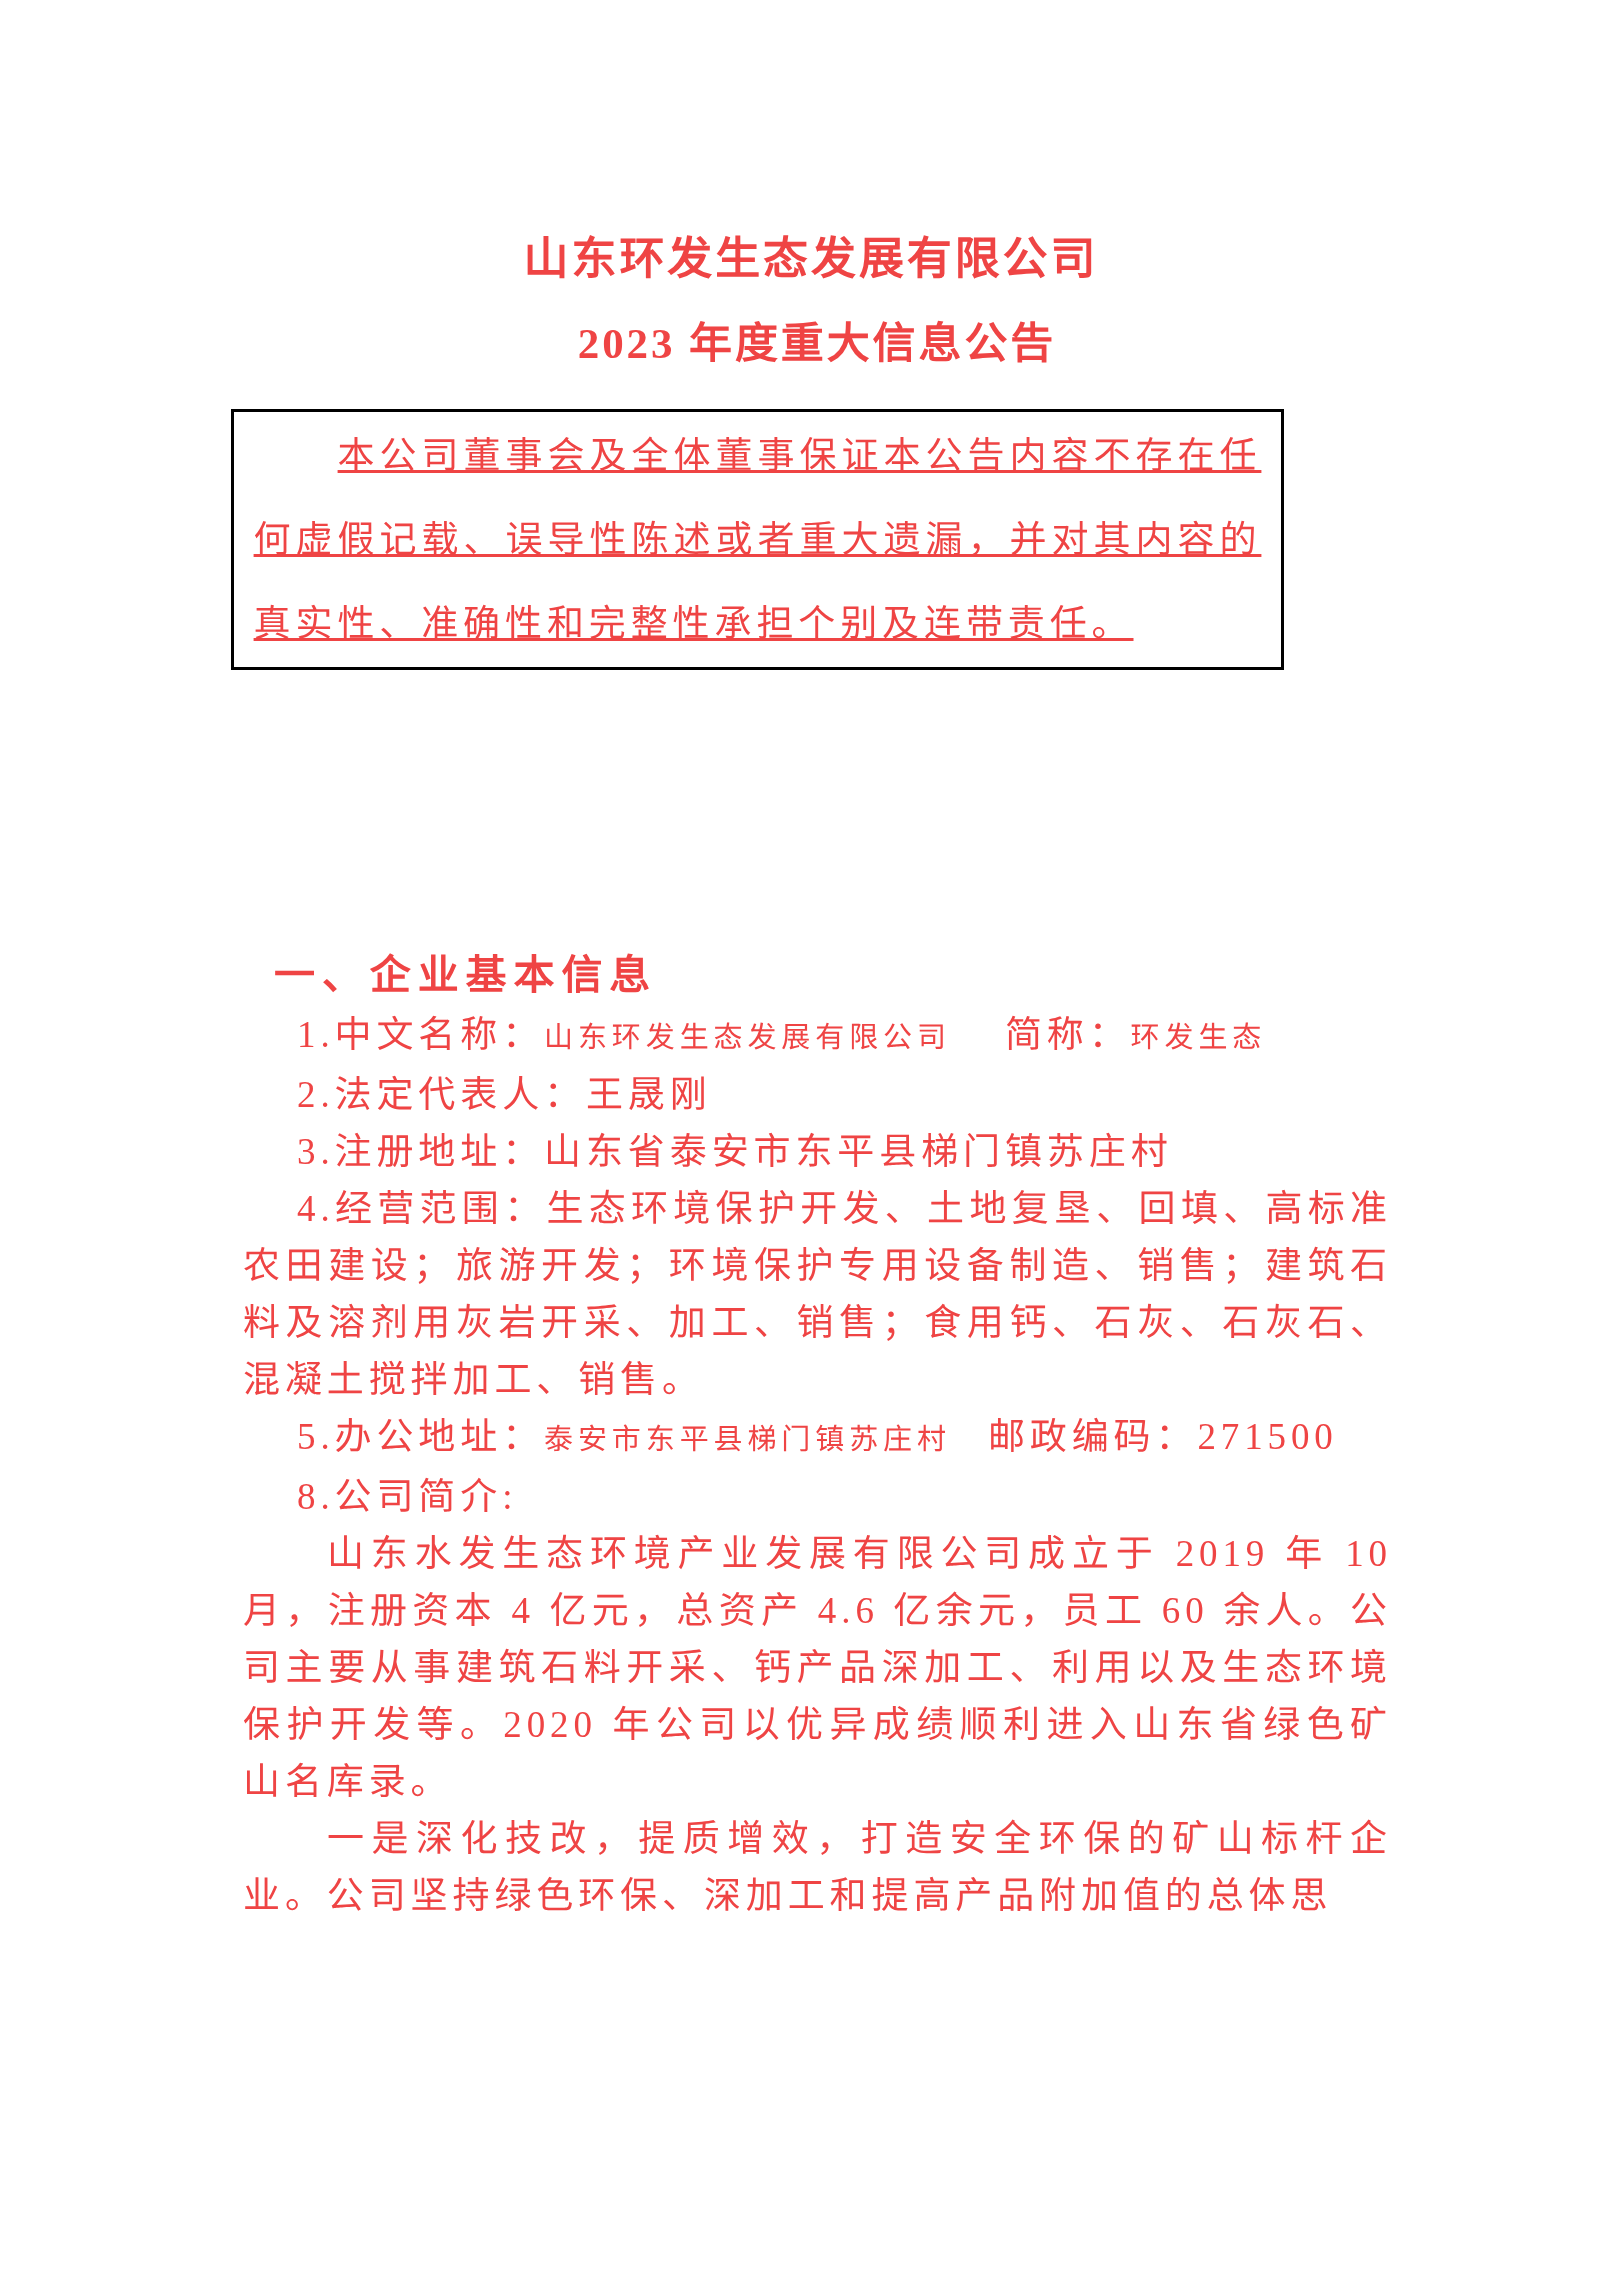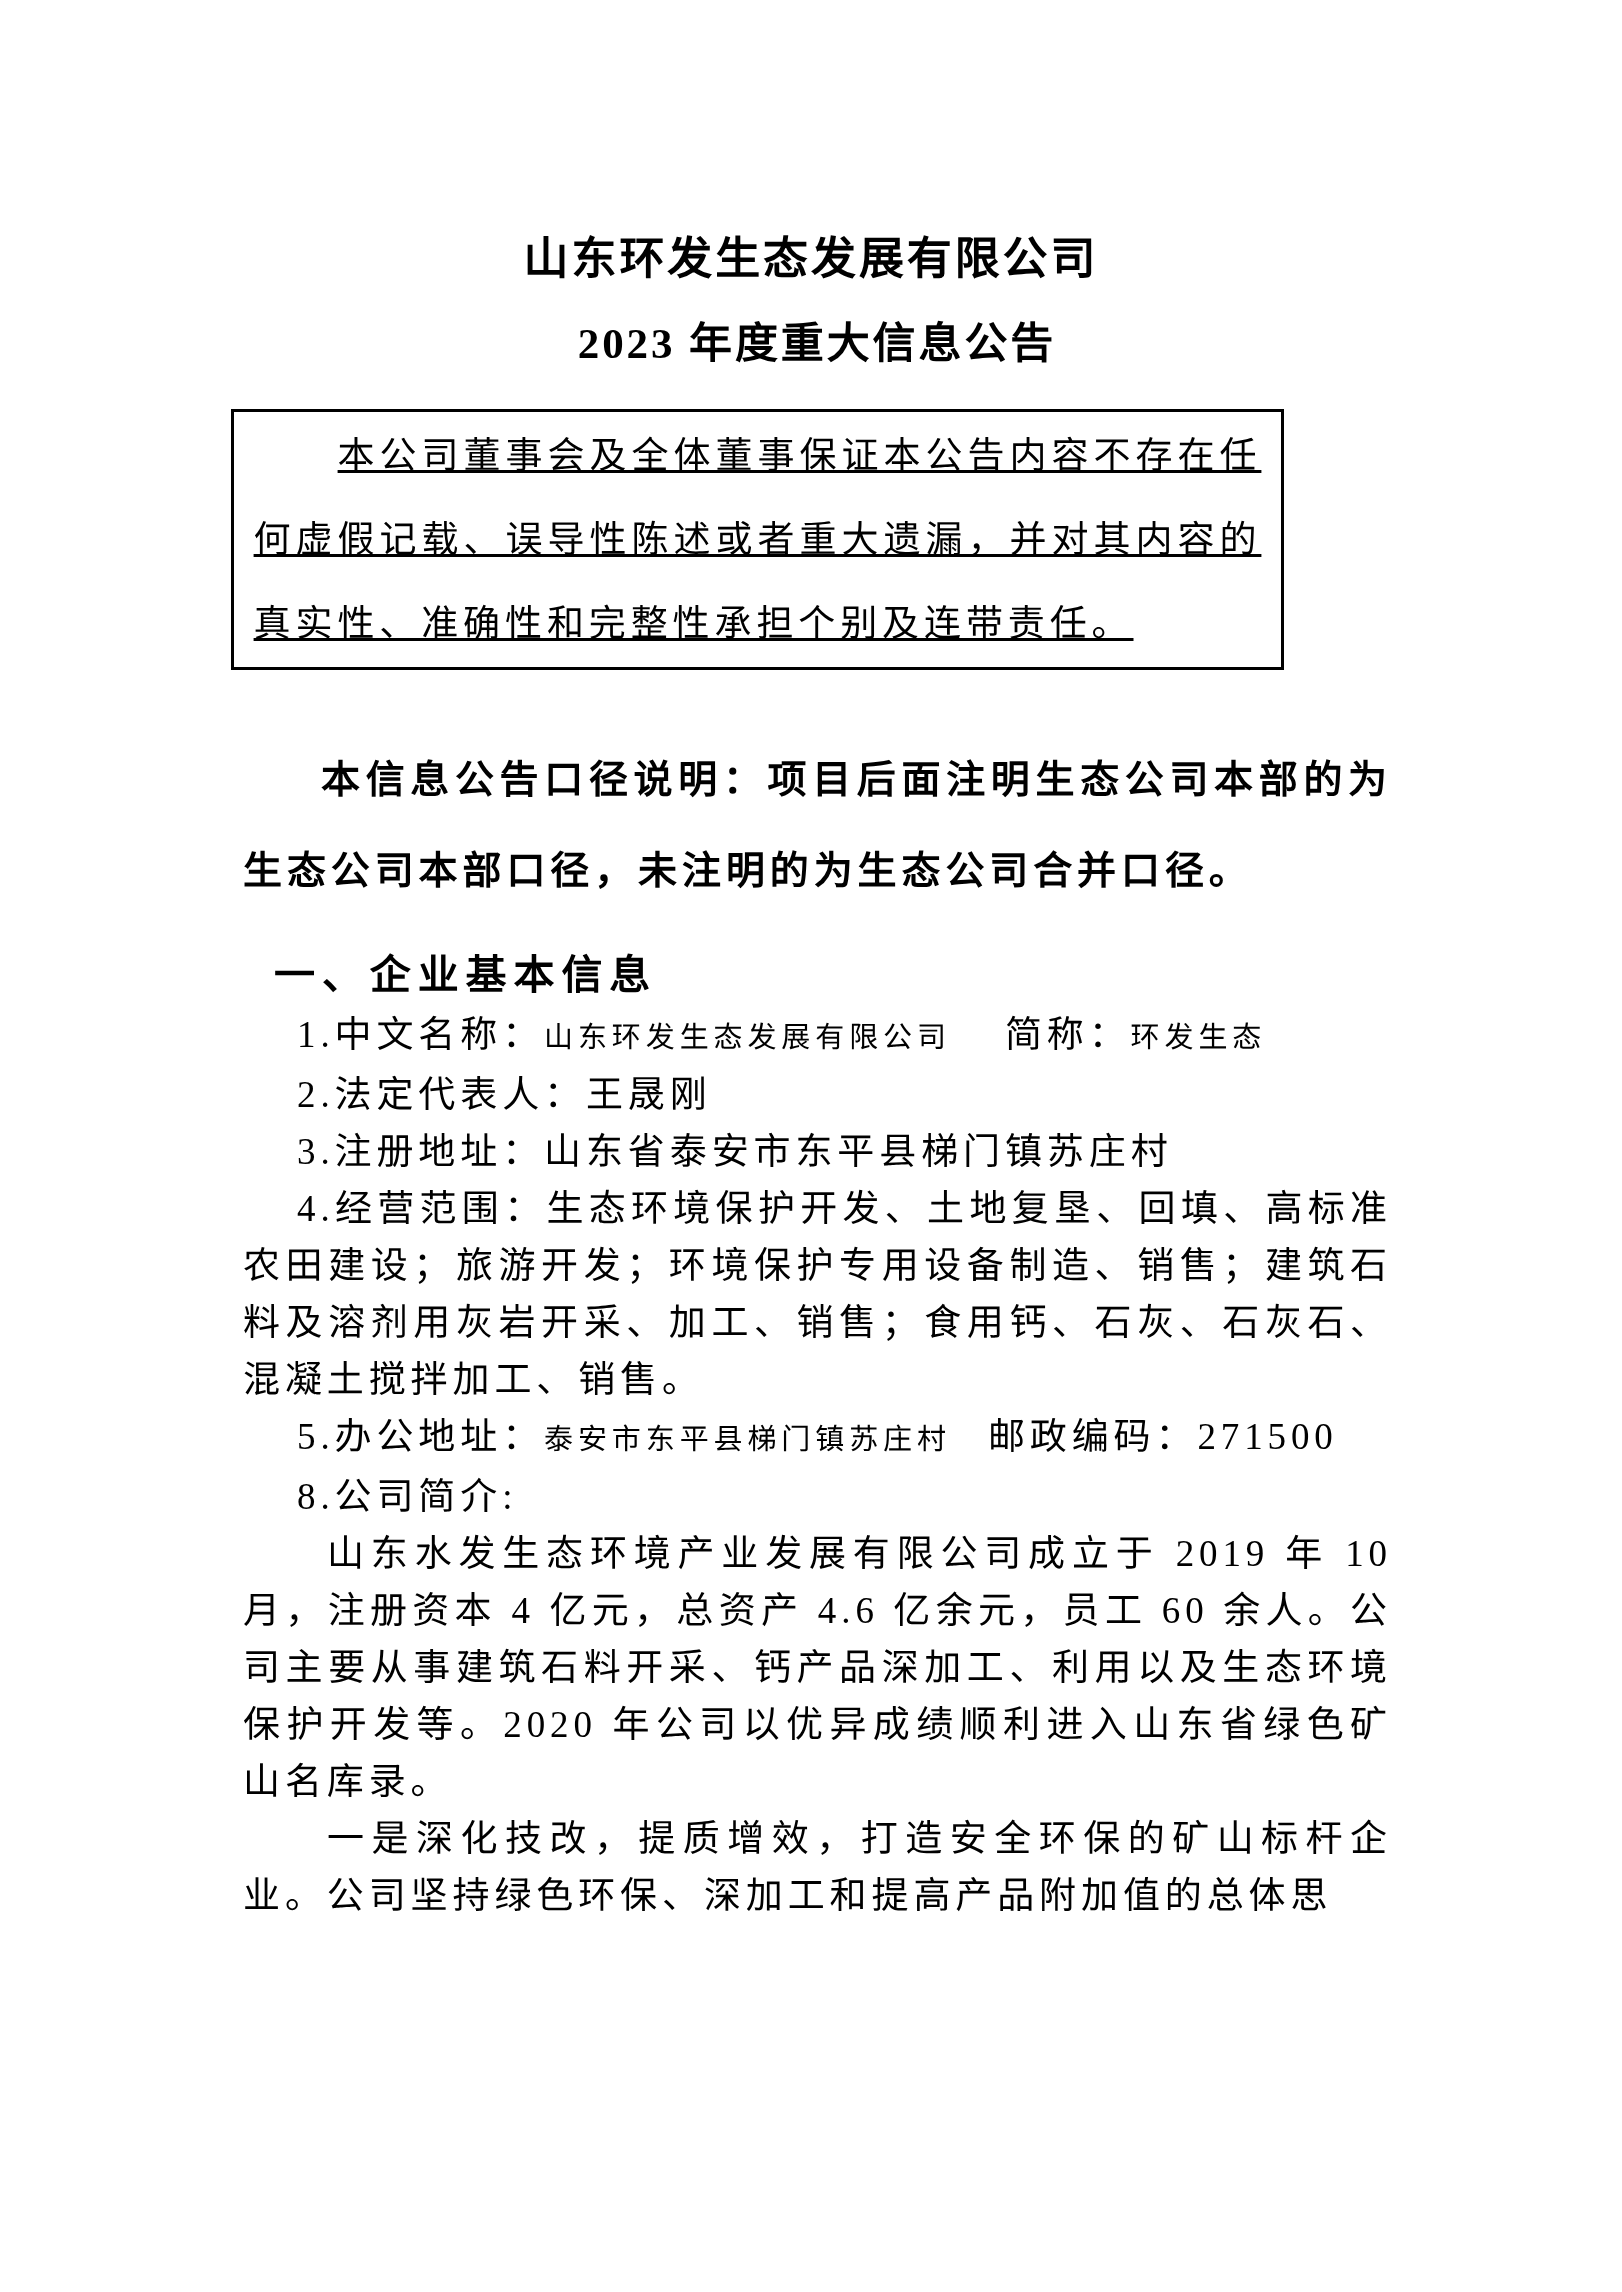--- a/index.html
+++ b/index.html
@@ -5,21 +5,21 @@
   html, body {
     margin: 0;
     padding: 0;
     background: #ffffff;
   }
   .page {
     position: relative;
     width: 1622px;
     height: 2293px;
     background: #ffffff;
-    color: #000000;
+    color: #ef4444;
     font-family: "Liberation Serif", serif;
     overflow: hidden;
     border-radius: 8px;
   }
   .doc-title {
     position: absolute;
     left: 0;
     width: 100%;
     text-align: center;
     font-weight: bold;
@@ -101,21 +101,20 @@
 <div class="page">
 
   <h1 class="doc-title line1">山东环发生态发展有限公司</h1>
 
   <h2 class="doc-title line2">2023 年度重大信息公告</h2>
 
   <div class="disclaimer-box">
     <p>本公司董事会及全体董事保证本公告内容不存在任何虚假记载、误导性陈述或者重大遗漏，并对其内容的真实性、准确性和完整性承担个别及连带责任。</p>
   </div>
 
-  <p class="caliber-note">本信息公告口径说明：项目后面注明生态公司本部的为生态公司本部口径，未注明的为生态公司合并口径。</p>
 
   <h3 class="section-heading">一、企业基本信息</h3>
 
   <div class="items">
 
     <p>
       <span>1.中文名称：</span><span class="small">山东环发生态发展有限公司</span><span class="gap-abbr">简称：</span><span class="small">环发生态</span>
     </p>
 
     <p>2.法定代表人：王晟刚</p>

